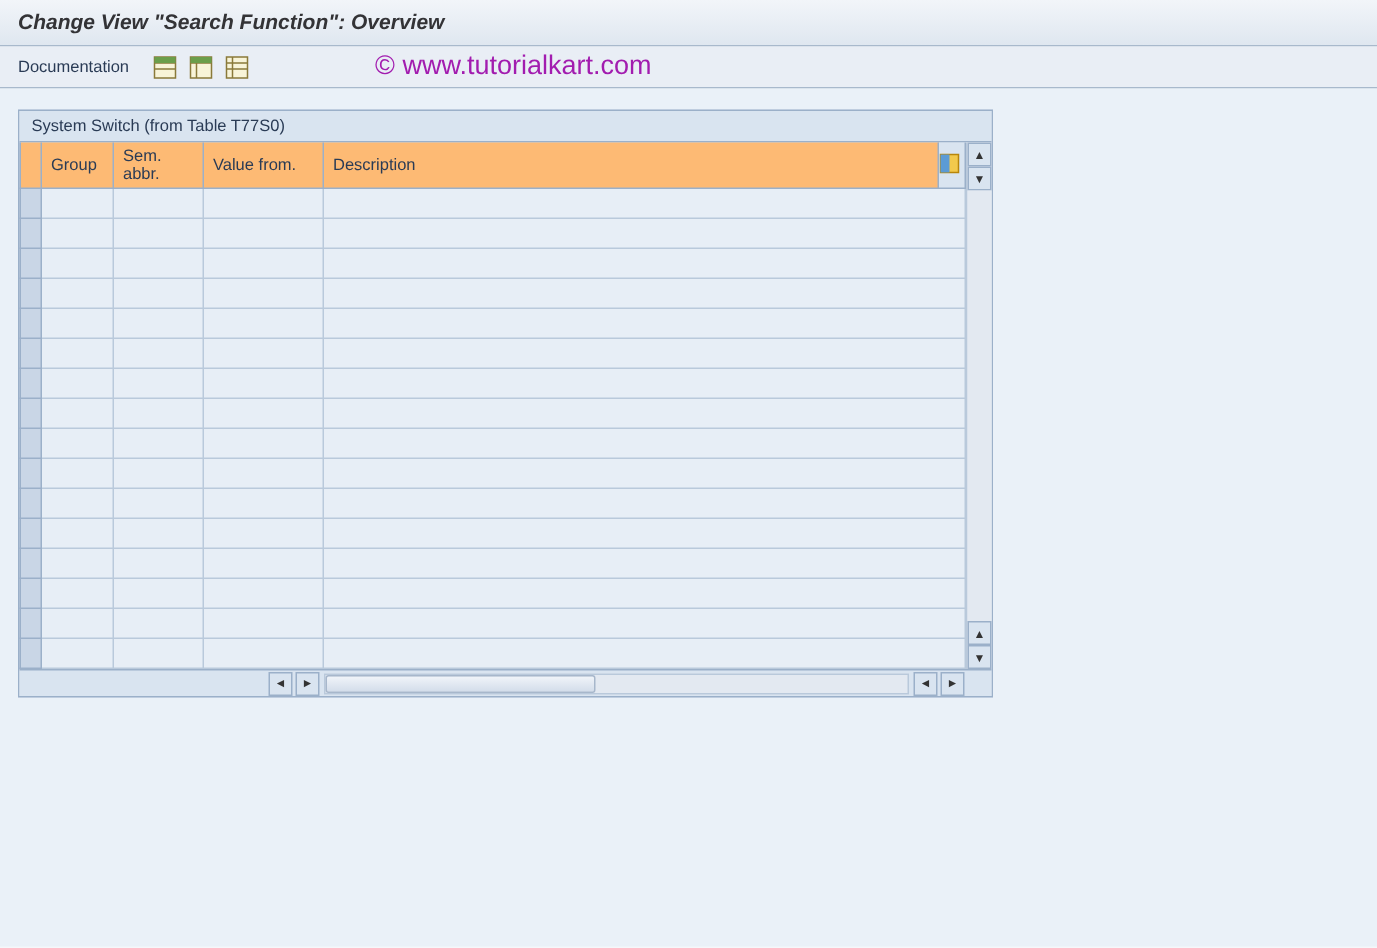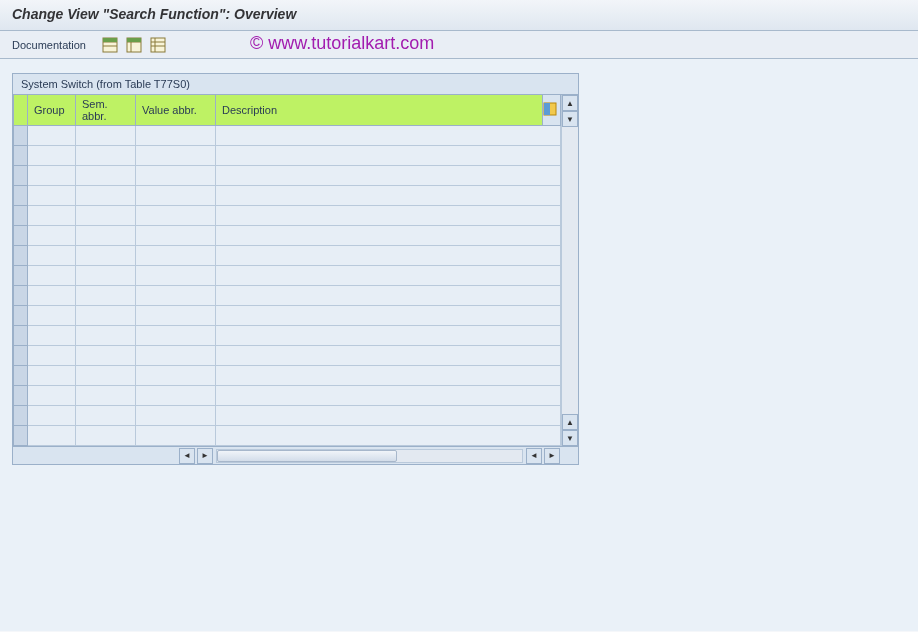--- a/index.html
+++ b/index.html
@@ -58,40 +58,40 @@
       font-weight: normal;
       pointer-events: none;
       z-index: 100;
     }
     .main-area {
       background: #eaf1f8;
       padding: 14px 0 0 12px;
       height: calc(100% - 60px);
     }
     .table-container {
-      width: 567px;
+      width: 650px;
       background: #d9e4f0;
       border: 1px solid #9bb0c9;
     }
     .table-title {
       background: #d9e4f0;
       padding: 4px 8px;
       border-bottom: 1px solid #9bb0c9;
       color: #2a3b55;
     }
     .table-wrapper {
       display: flex;
     }
     .table-grid {
       flex: 1;
       border-collapse: collapse;
       width: 100%;
     }
     .table-grid th {
-      background: #bef264;
+      background: #fdba74;
       border: 1px solid #9bb0c9;
       border-top: none;
       padding: 3px 6px;
       text-align: left;
       font-weight: normal;
       color: #2a3b55;
       height: 20px;
       font-size: 11px;
     }
     .table-grid td {
@@ -265,21 +265,21 @@
 <div class="main-area">
   <div class="table-container">
     <div class="table-title">System Switch (from Table T77S0)</div>
     <div class="table-wrapper">
       <table class="table-grid">
         <thead>
           <tr>
             <th class="row-selector" style="width:14px;"></th>
             <th class="col-group">Group</th>
             <th class="col-sem">Sem. abbr.</th>
-            <th class="col-value">Value abbr.</th>
+            <th class="col-value">Value from.</th>
             <th class="col-desc">Description</th>
             <th class="th-config" style="width:18px;">
               <svg class="config-icon-svg">
                   <rect x="1" y="1" width="12" height="12" fill="#f2c94c" stroke="#b8860b"></rect>
                   <rect x="1" y="1" width="6" height="12" fill="#5b9bd5"></rect>
                 </svg>
             </th>
           </tr>
         </thead>
         <tbody id="table-body">

